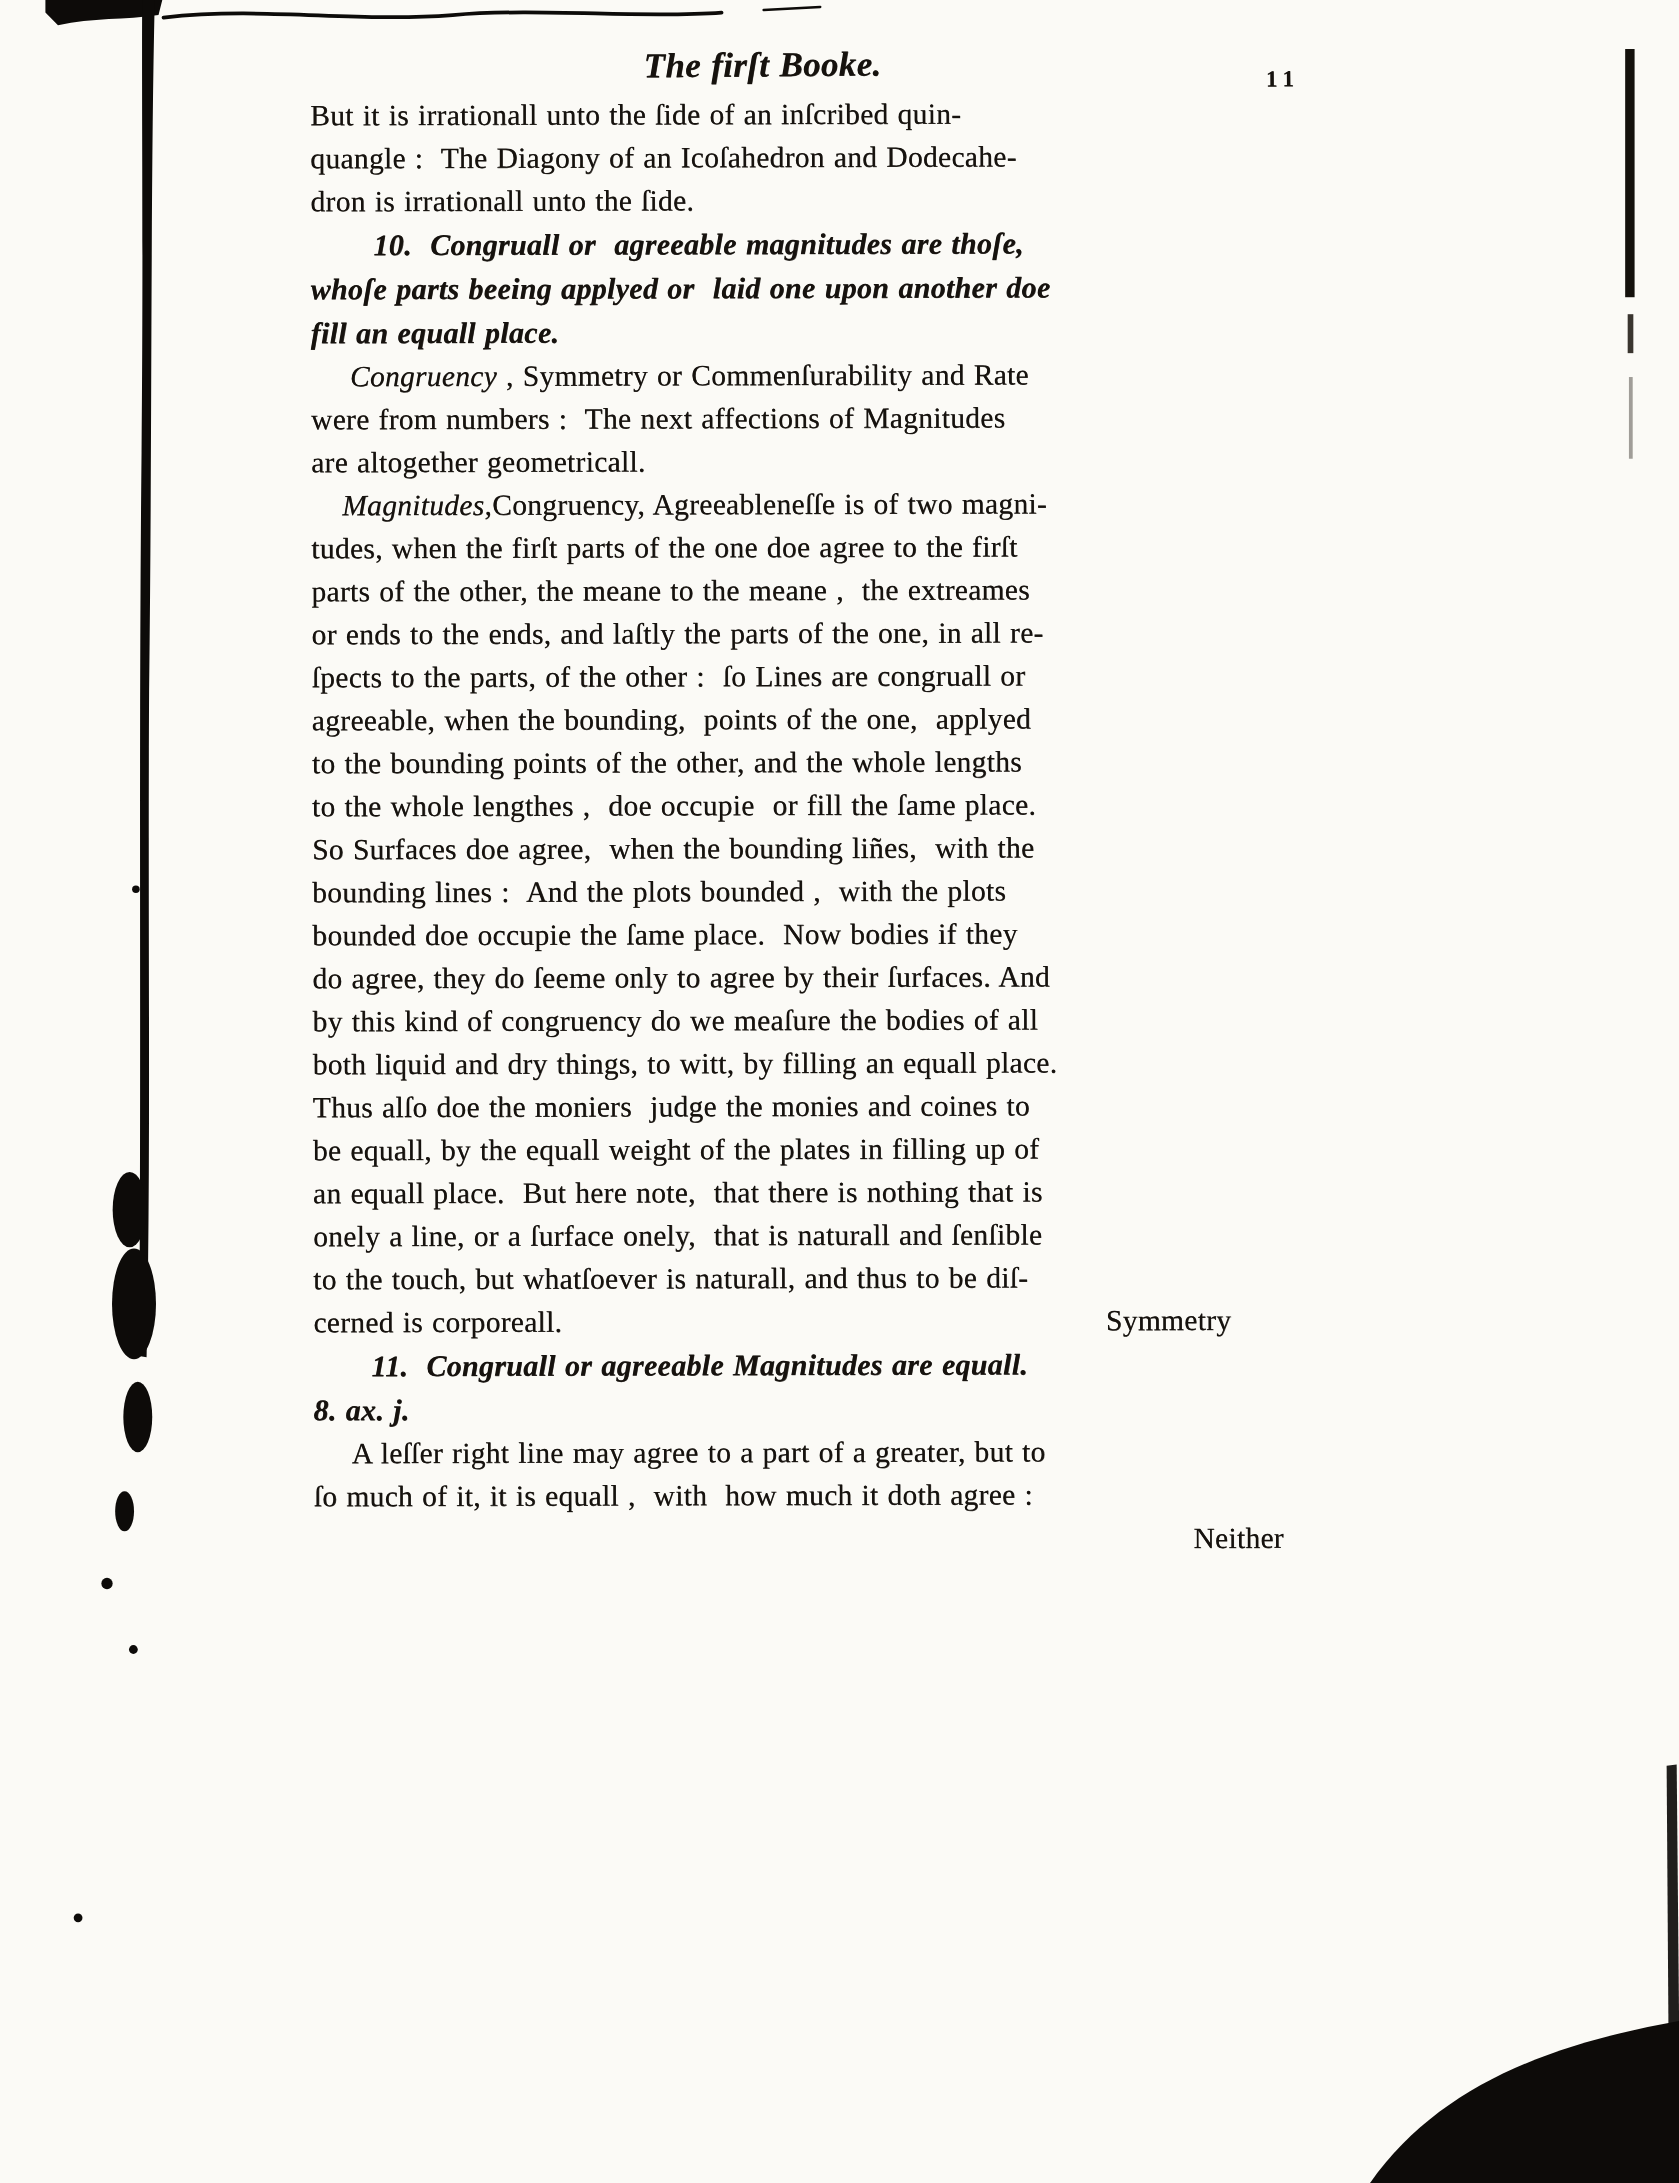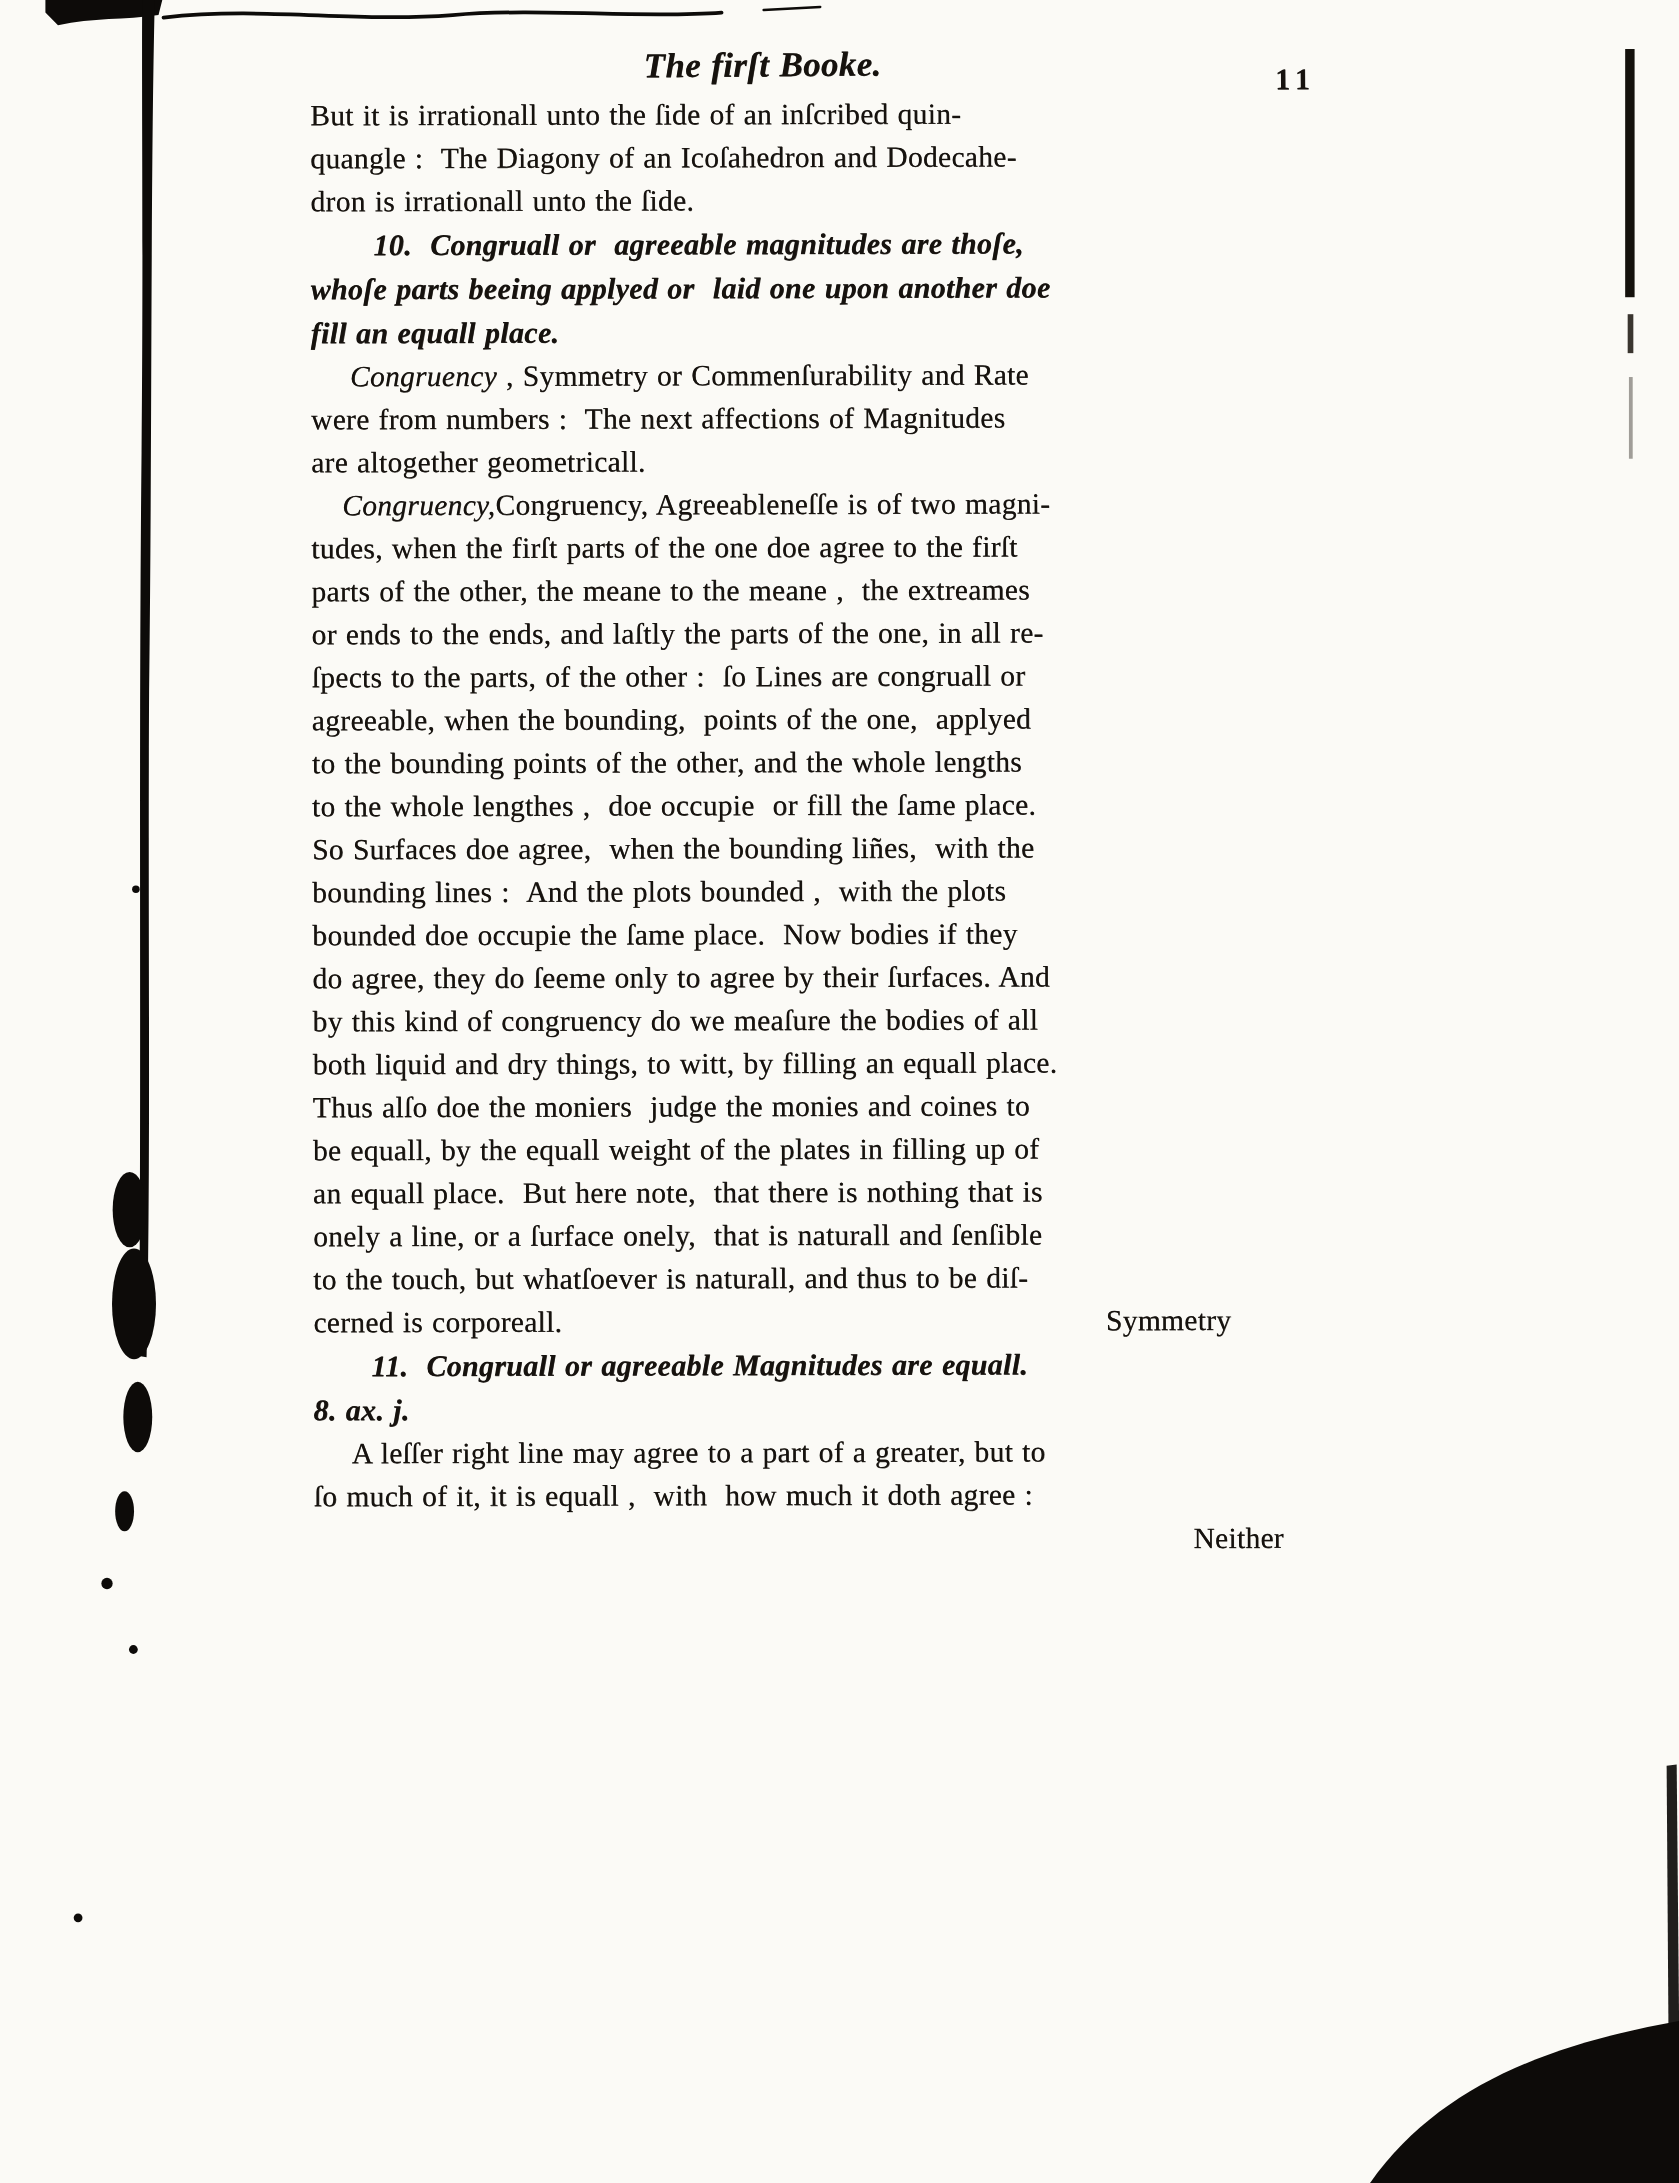--- a/index.html
+++ b/index.html
@@ -43,23 +43,23 @@
     display: block;
     text-align: center;
     font-style: italic;
     font-weight: bold;
     font-size: 35px;
     line-height: 44px;
     padding-right: 101px;
   }
   .page-number {
     position: absolute;
-    right: 0px;
+    right: 16px;
     top: 17.6px;
-    font-size: 30px;
+    font-size: 23px;
     font-weight: bold;
     letter-spacing: 6.3px;
   }
   p.para {
     margin: 0;
     white-space: pre-wrap;
   }
   .para-intro   { margin-top: 29px; }
   .definition   { font-style: italic; font-weight: bold; font-size: 30px; line-height: 44px; }
   .def-10       { margin-top: 63px; text-indent: 63px; }
@@ -124,21 +124,21 @@
 dron is irrationall unto the ſide.</p>
 
     <p class="para definition def-10">10.  Congruall or  agreeable magnitudes are thoſe,
 whoſe parts beeing applyed or  laid one upon another doe
 fill an equall place.</p>
 
     <p class="para para-symmetria"><i class="lead">Congruency</i><span> , Symmetry or Commenſurability and Rate
 were from numbers :  The next affections of Magnitudes
 are altogether geometricall.</span></p>
 
-    <p class="para para-congruentia"><i class="lead">Congruency,</i><span>Congruency, Agreeableneſſe is of two magni-
+    <p class="para para-congruentia"><i class="lead">Magnitudes,</i><span>Congruency, Agreeableneſſe is of two magni-
 tudes, when the firſt parts of the one doe agree to the firſt
 parts of the other, the meane to the meane ,  the extreames
 or ends to the ends, and laſtly the parts of the one, in all re-
 ſpects to the parts, of the other :  ſo Lines are congruall or
 agreeable, when the bounding,  points of the one,  applyed
 to the bounding points of the other, and the whole lengths
 to the whole lengthes ,  doe occupie  or fill the ſame place.
 So Surfaces doe agree,  when the bounding liñes,  with the
 bounding lines :  And the plots bounded ,  with the plots
 bounded doe occupie the ſame place.  Now bodies if they

